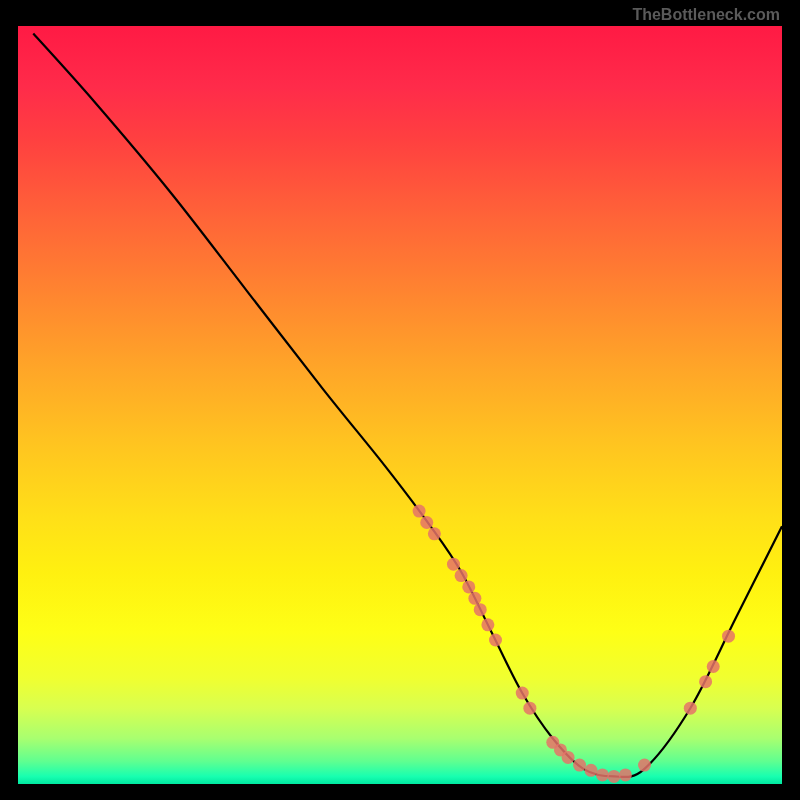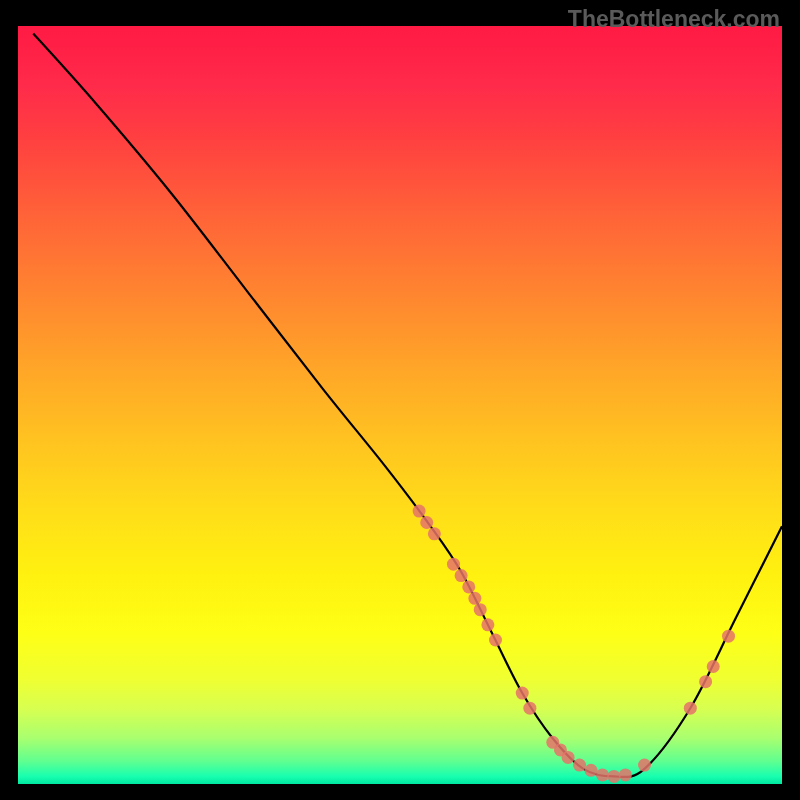--- a/index.html
+++ b/index.html
@@ -2,21 +2,21 @@
 <html><head>
 <meta charset="utf-8">
 <style>
   * { margin: 0; padding: 0; box-sizing: border-box; }
   body { width: 800px; height: 800px; background: #000; position: relative; font-family: Arial, sans-serif; }
   .watermark {
     position: absolute;
     top: 6px;
     right: 20px;
     color: #5a5a5a;
-    font-size: 23px;
+    font-size: 16px;
     font-weight: bold;
     z-index: 10;
   }
   .plot-area {
     position: absolute;
     left: 18px;
     top: 26px;
     width: 764px;
     height: 758px;
   }

